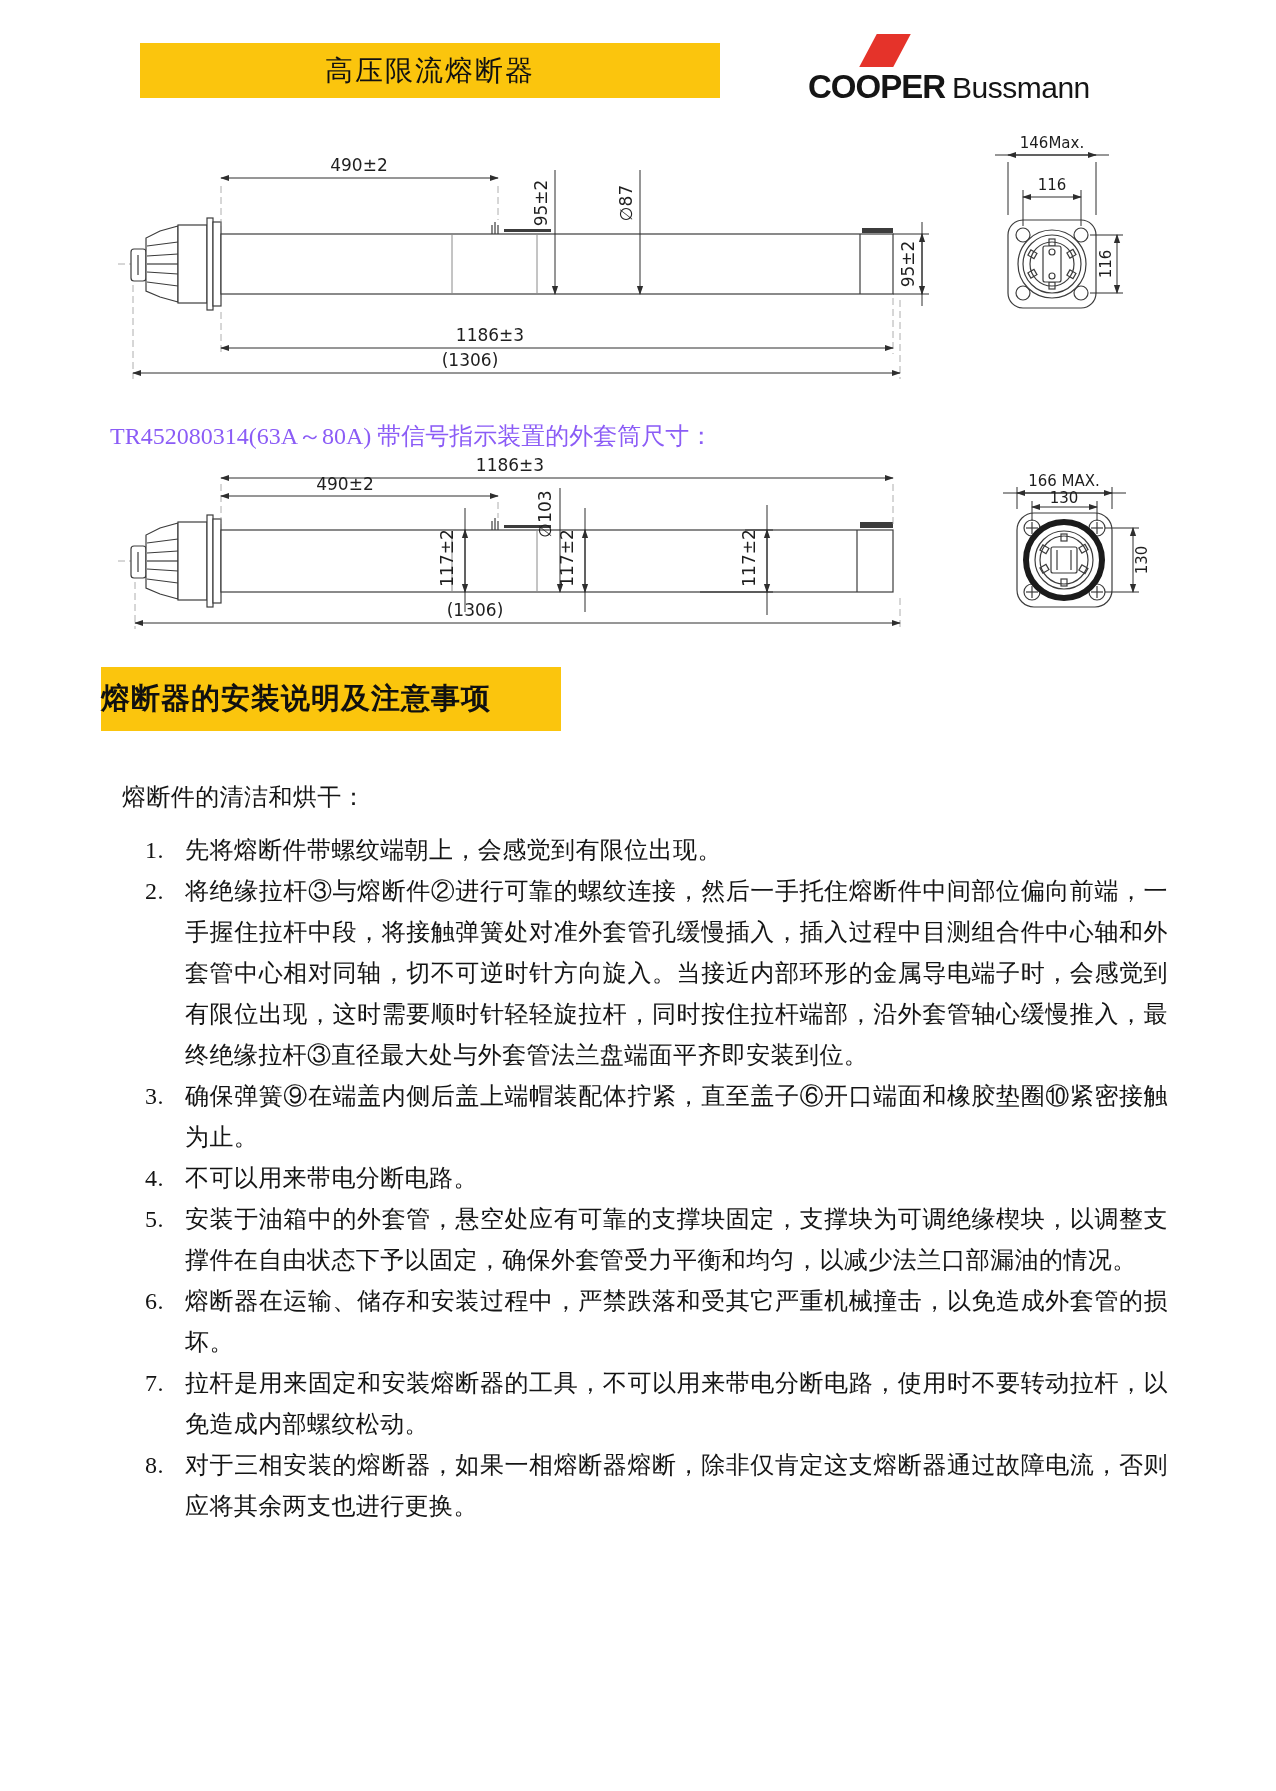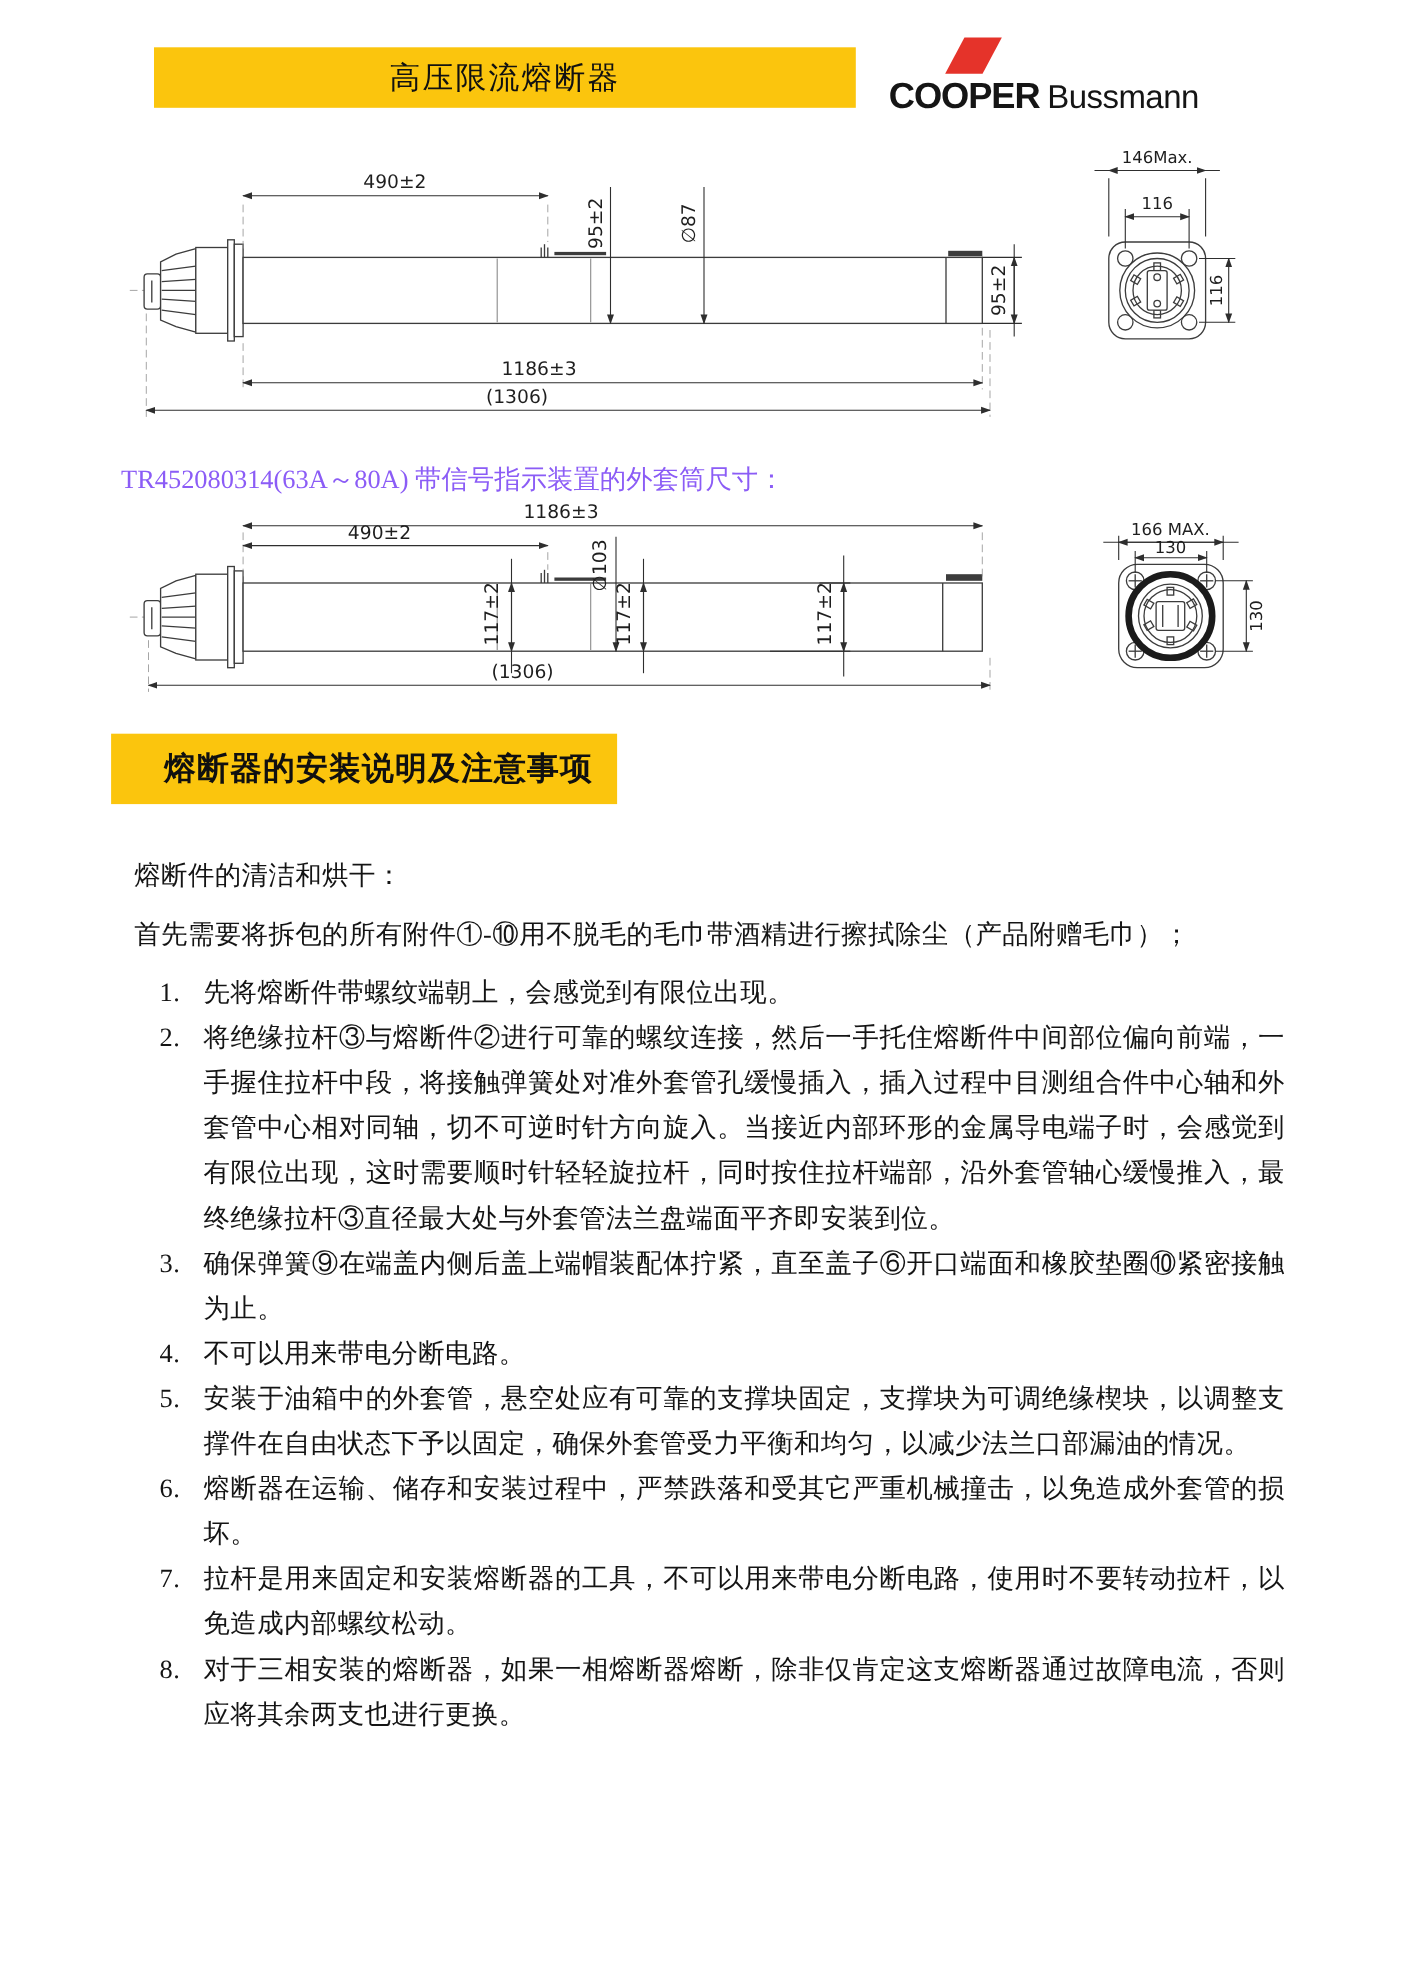--- a/index.html
+++ b/index.html
@@ -1,20 +1,20 @@
 <!DOCTYPE html>
 <html style="--bar_yellow: #FBC50D; --logo_red: #E5332A; --text: #1b1b1b; --line: #3c3c3c;"><head>
 <meta charset="utf-8">
 <style>
   html,body{margin:0;padding:0;background:#fff;}
   #page{position:relative;width:1276px;height:1791px;background:#fff;overflow:hidden;
         font-family:"Liberation Serif","DejaVu Serif",serif;color:var(--text,#1b1b1b);}
 
   
-  .title-bar{position:absolute;left:140px;top:43px;width:638px;height:55px;
+  .title-bar{position:absolute;left:140px;top:43px;width:580px;height:55px;
              background:var(--bar_yellow,#FBC50D);display:flex;align-items:center;justify-content:center;
              font-size:28px;letter-spacing:2px;color:#111;}
   .logo{position:absolute;left:808px;top:30px;width:300px;height:66px;text-align:right;}
   .logo .flag{position:absolute;left:60px;top:4px;width:34px;height:33px;
               background:var(--logo_red,#E5332A);transform:skewX(-28deg);}
   .logo .words{position:absolute;left:0;top:38px;white-space:nowrap;
                font-family:"Liberation Sans","DejaVu Sans",sans-serif;color:#151515;}
   .logo .cooper{font-size:33px;font-weight:900;letter-spacing:-1px;}
   .logo .bussmann{font-size:30px;font-weight:500;margin-left:7px;letter-spacing:-0.5px;}
 
@@ -29,21 +29,21 @@
   .dwg text.sm{font-size:15px;}
   .dwg .cl{stroke:#9a9a9a;stroke-width:0.8;stroke-dasharray:7 4;}
 
   
   .caption{position:absolute;left:110px;top:420px;font-size:24px;color:#8b5cf6;}
 
   
   .section-bar{position:absolute;left:101px;top:667px;width:460px;height:64px;
                background:var(--bar_yellow,#FBC50D);display:flex;align-items:center;
                font-family:"DejaVu Sans","Liberation Sans",sans-serif;font-weight:700;
-               font-size:29px;color:#101010;padding-left:48px;box-sizing:border-box;letter-spacing:1px;}
+               font-size:29px;color:#101010;box-sizing:border-box;letter-spacing:1px;}
 
   
   .body-text{position:absolute;left:110px;top:765px;width:1058px;
              font-size:24px;line-height:41px;text-align:justify;letter-spacing:0.4px;color:#141414;}
   .body-text p{margin:12px;}
   .p-gap{margin-top:33px !important;}
   .olist{margin-top:0;}
   .oitem{display:flex;margin:0;}
   .oitem .num{width:40px;flex:0 0 40px;margin-left:35px;text-align:left;}
   .oitem .txt{flex:1;text-align:justify;}
@@ -320,21 +320,20 @@
       <text class="sm" transform="translate(1147,560) rotate(-90)" text-anchor="middle">130</text>
     </g>
   </svg>
 
   <div class="section-bar">
     <span>熔断器的安装说明及注意事项</span>
   </div>
 
   <div class="body-text">
     <p>熔断件的清洁和烘干：</p>
-    <p>首先需要将拆包的所有附件①-⑩用不脱毛的毛巾带酒精进行擦拭除尘（产品附赠毛巾）；</p>
     <div class="olist">
       <div class="oitem">
         <span class="num">1.</span>
         <span class="txt">先将熔断件带螺纹端朝上，会感觉到有限位出现。</span>
       </div>
       <div class="oitem">
         <span class="num">2.</span>
         <span class="txt">将绝缘拉杆③与熔断件②进行可靠的螺纹连接，然后一手托住熔断件中间部位偏向前端，一手握住拉杆中段，将接触弹簧处对准外套管孔缓慢插入，插入过程中目测组合件中心轴和外套管中心相对同轴，切不可逆时针方向旋入。当接近内部环形的金属导电端子时，会感觉到有限位出现，这时需要顺时针轻轻旋拉杆，同时按住拉杆端部，沿外套管轴心缓慢推入，最终绝缘拉杆③直径最大处与外套管法兰盘端面平齐即安装到位。</span>
       </div>
       <div class="oitem">

